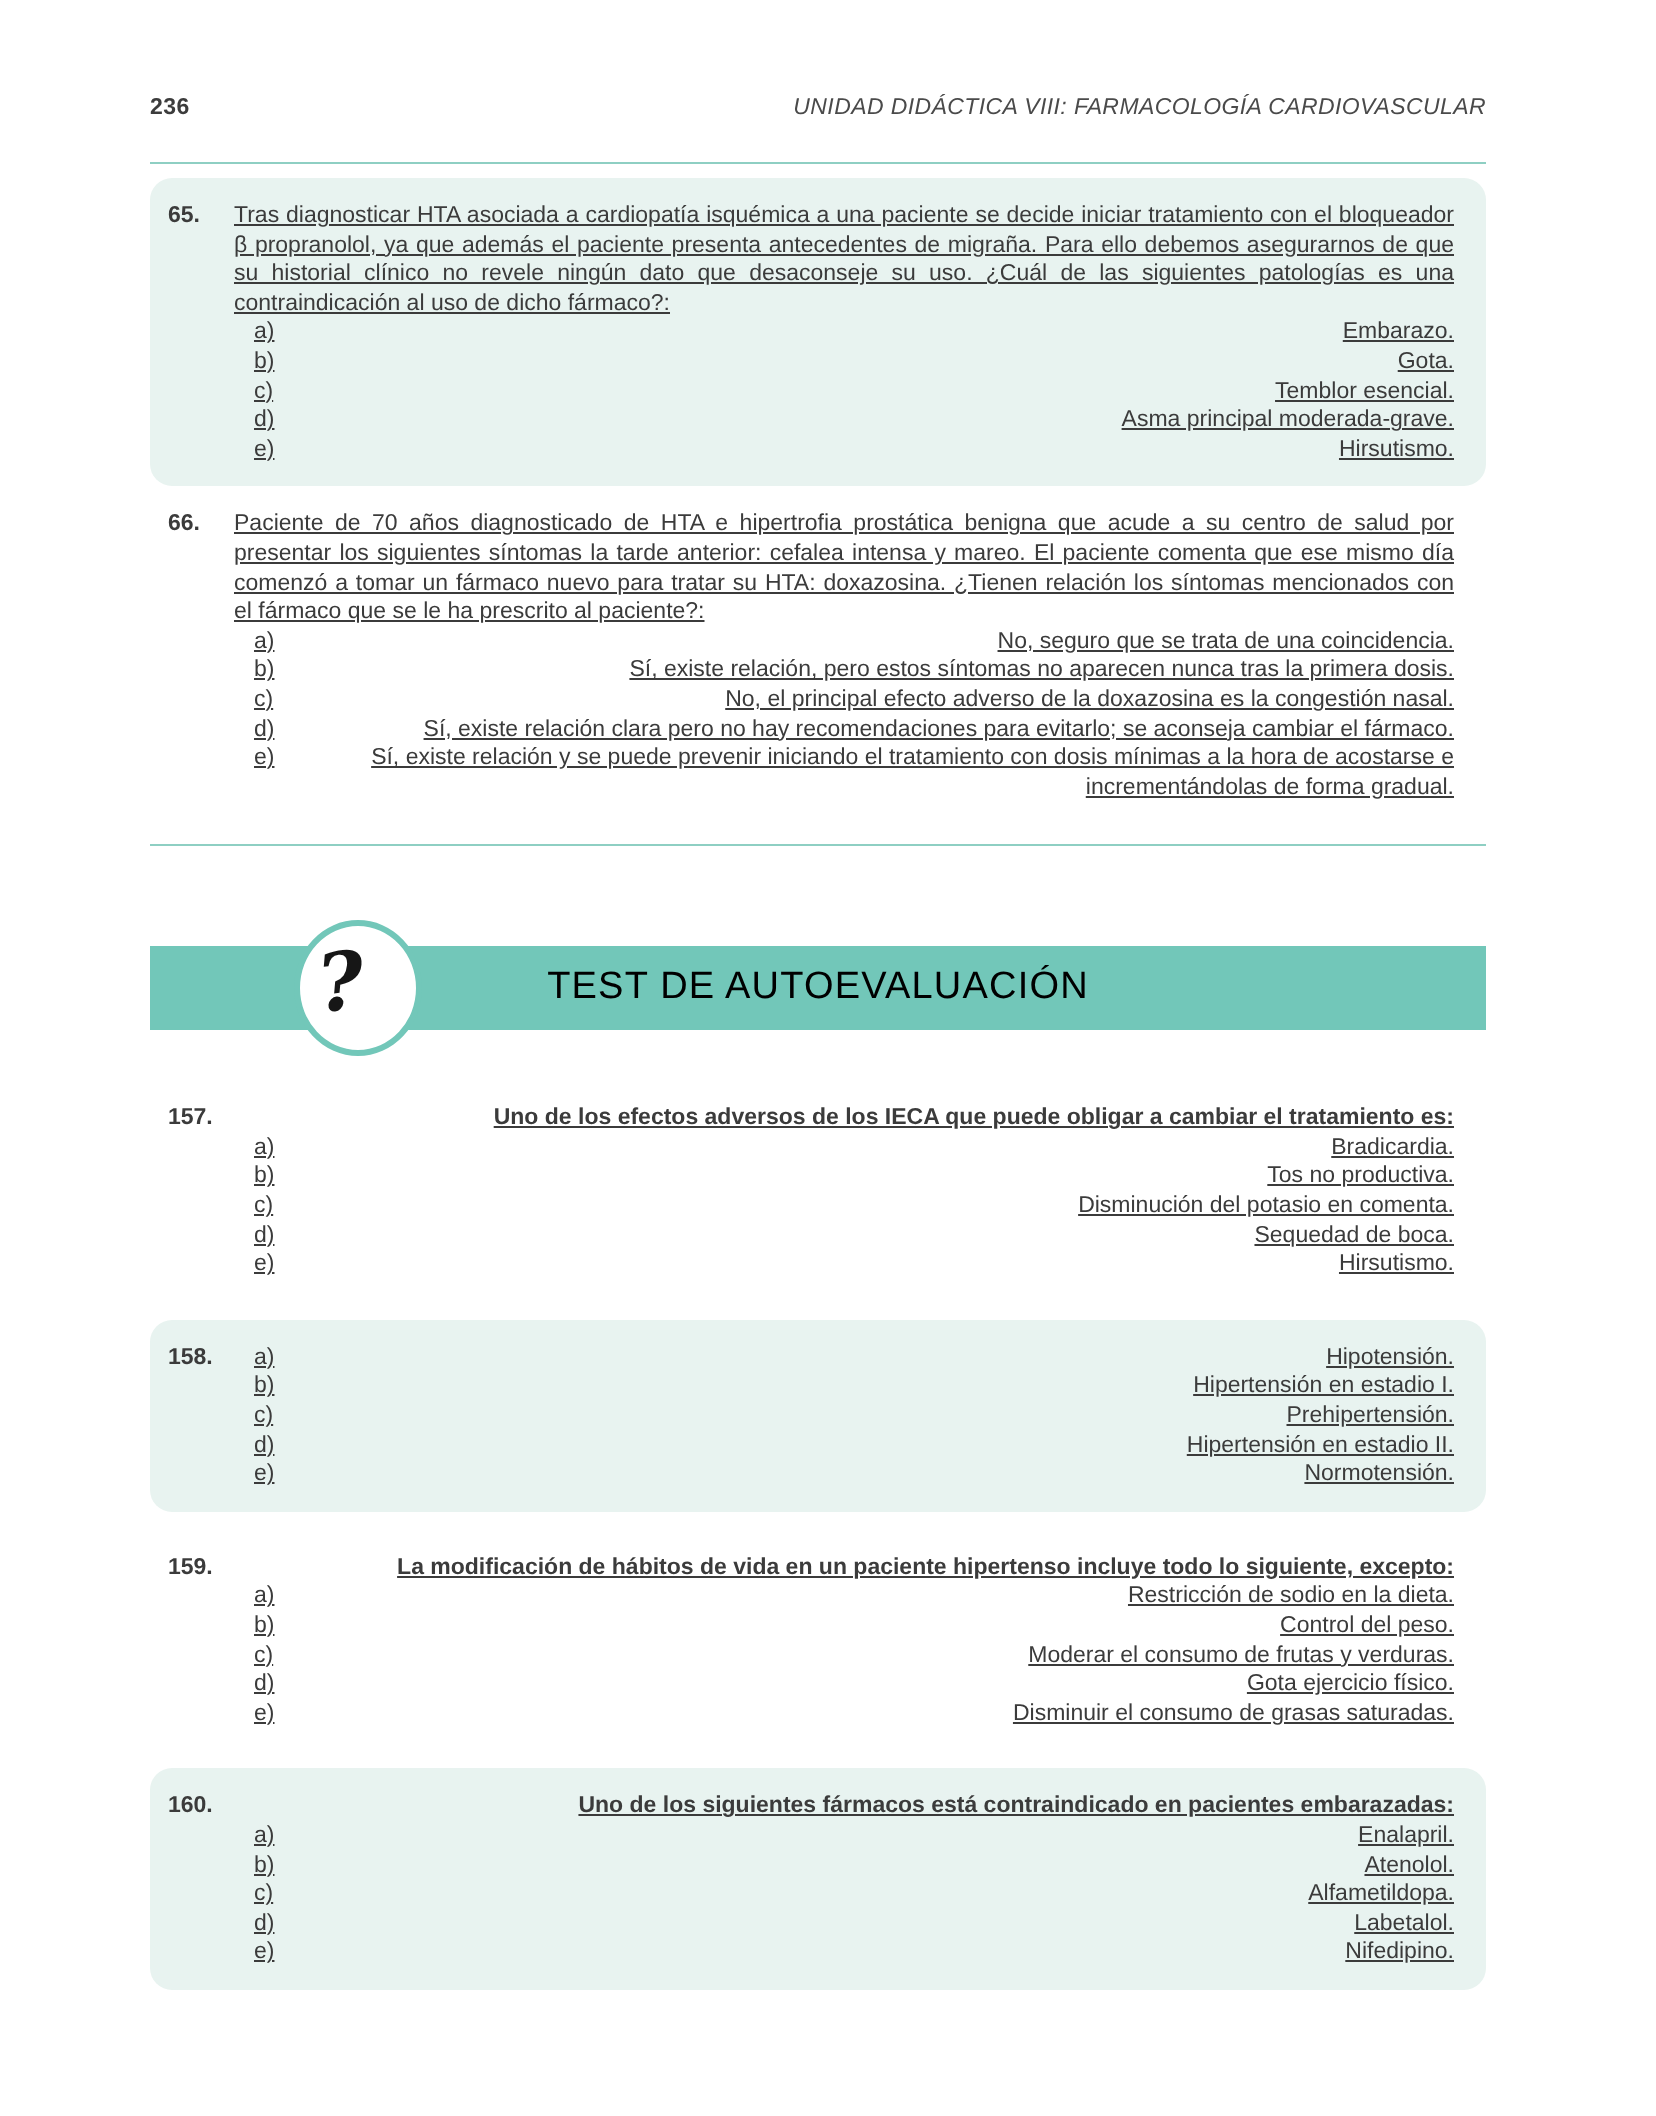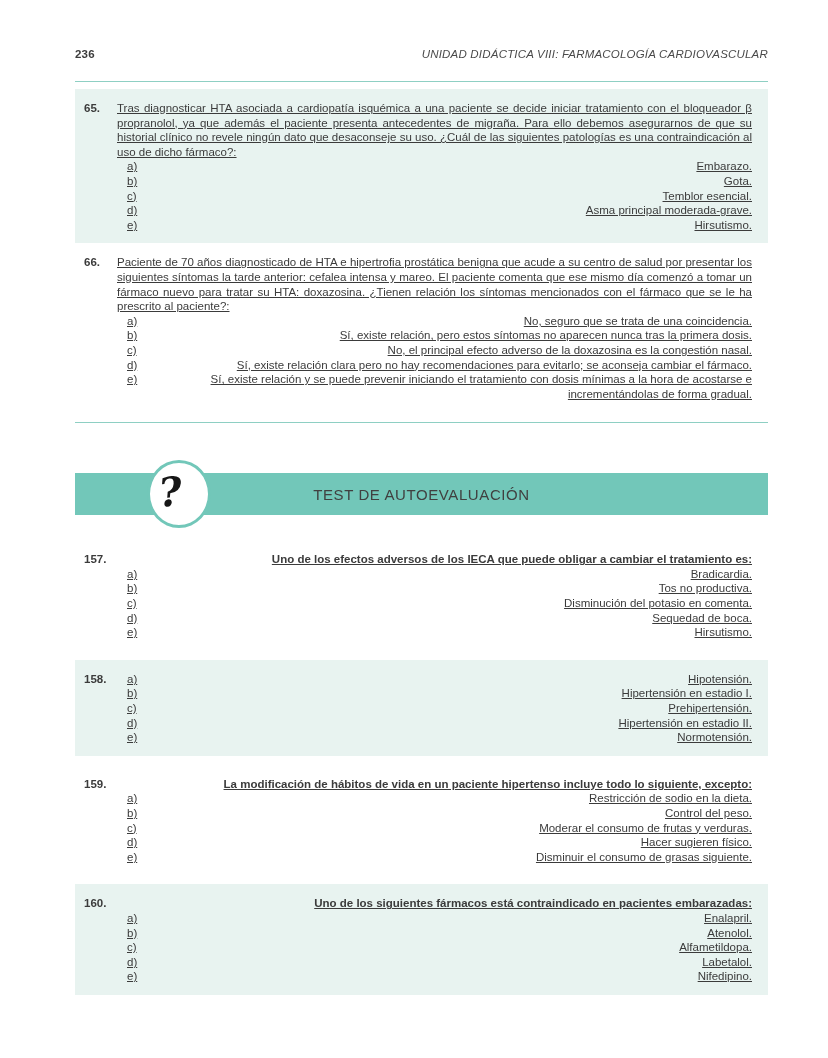--- a/index.html
+++ b/index.html
@@ -13,39 +13,39 @@
   html,body{margin:0;padding:0;}
   body{
     width:828px;height:1058px;
     background:#ffffff;
     font-family:"Liberation Sans","DejaVu Sans",sans-serif;
     color:var(--text);
     overflow:hidden;
   }
   .page{
     width:828px;height:930px;
-    padding:48px 60px 0 75px;
+    padding:48px 85px 0 75px;
   }
   
   .page-header{
     display:flex;justify-content:space-between;align-items:baseline;
     font-size:11.5px;
   }
   .page-number{font-weight:700;color:#3c3c3c;letter-spacing:.2px;}
   .running-head{font-style:italic;color:var(--muted);letter-spacing:.2px;}
   .rule{
     border:none;height:0;
     border-top:1.6px solid var(--rule);
     margin:21px 0 0 0;
   }
   
   .questions{margin-top:7px;}
   .question{
     padding:12px 16px 11px 9px;
-    font-size:11.5px;line-height:14.6px;
+    font-size:11.5px;line-height:14.6px;border-radius:11px;
   }
   .question.mint{background:var(--mint-bg);}
   .q-row{display:flex;}
   .q-num{
     flex:0 0 33px;
     font-weight:700;
     padding-right:4px;
   }
   .q-body{flex:1;text-decoration:underline;}
   .q-text{
@@ -61,22 +61,22 @@
   .rule.pre-banner{margin-top:10px;}
   
   .banner{
     position:relative;
     margin-top:50px;
     height:42px;
     background:var(--teal);
     display:flex;align-items:center;justify-content:center;
   }
   .banner-title{
-    color:#404040;
-    font-size:15px;
+    color:#000000;
+    font-size:19px;
     letter-spacing:.6px;
   }
   .banner-circle{
     position:absolute;
     left:72px;top:50%;
     transform:translateY(-50%);
     width:64px;height:68px;
     background:#ffffff;
     border:3px solid var(--teal);
     border-radius:50%;
@@ -254,25 +254,25 @@
               <div class="option">
                 <span class="opt-letter">b)</span>
                 <span class="opt-text">Control del peso.</span>
               </div>
               <div class="option">
                 <span class="opt-letter">c)</span>
                 <span class="opt-text">Moderar el consumo de frutas y verduras.</span>
               </div>
               <div class="option">
                 <span class="opt-letter">d)</span>
-                <span class="opt-text">Hacer sugieren físico.</span>
-              </div>
-              <div class="option">
-                <span class="opt-letter">e)</span>
-                <span class="opt-text">Disminuir el consumo de grasas siguiente.</span>
+                <span class="opt-text">Gota ejercicio físico.</span>
+              </div>
+              <div class="option">
+                <span class="opt-letter">e)</span>
+                <span class="opt-text">Disminuir el consumo de grasas saturadas.</span>
               </div>
             </div>
       </div>
     </div>
   </div>
 
   <div class="question mint">
     <div class="q-row">
       <span class="q-num">160.</span>
       <div class="q-body">

